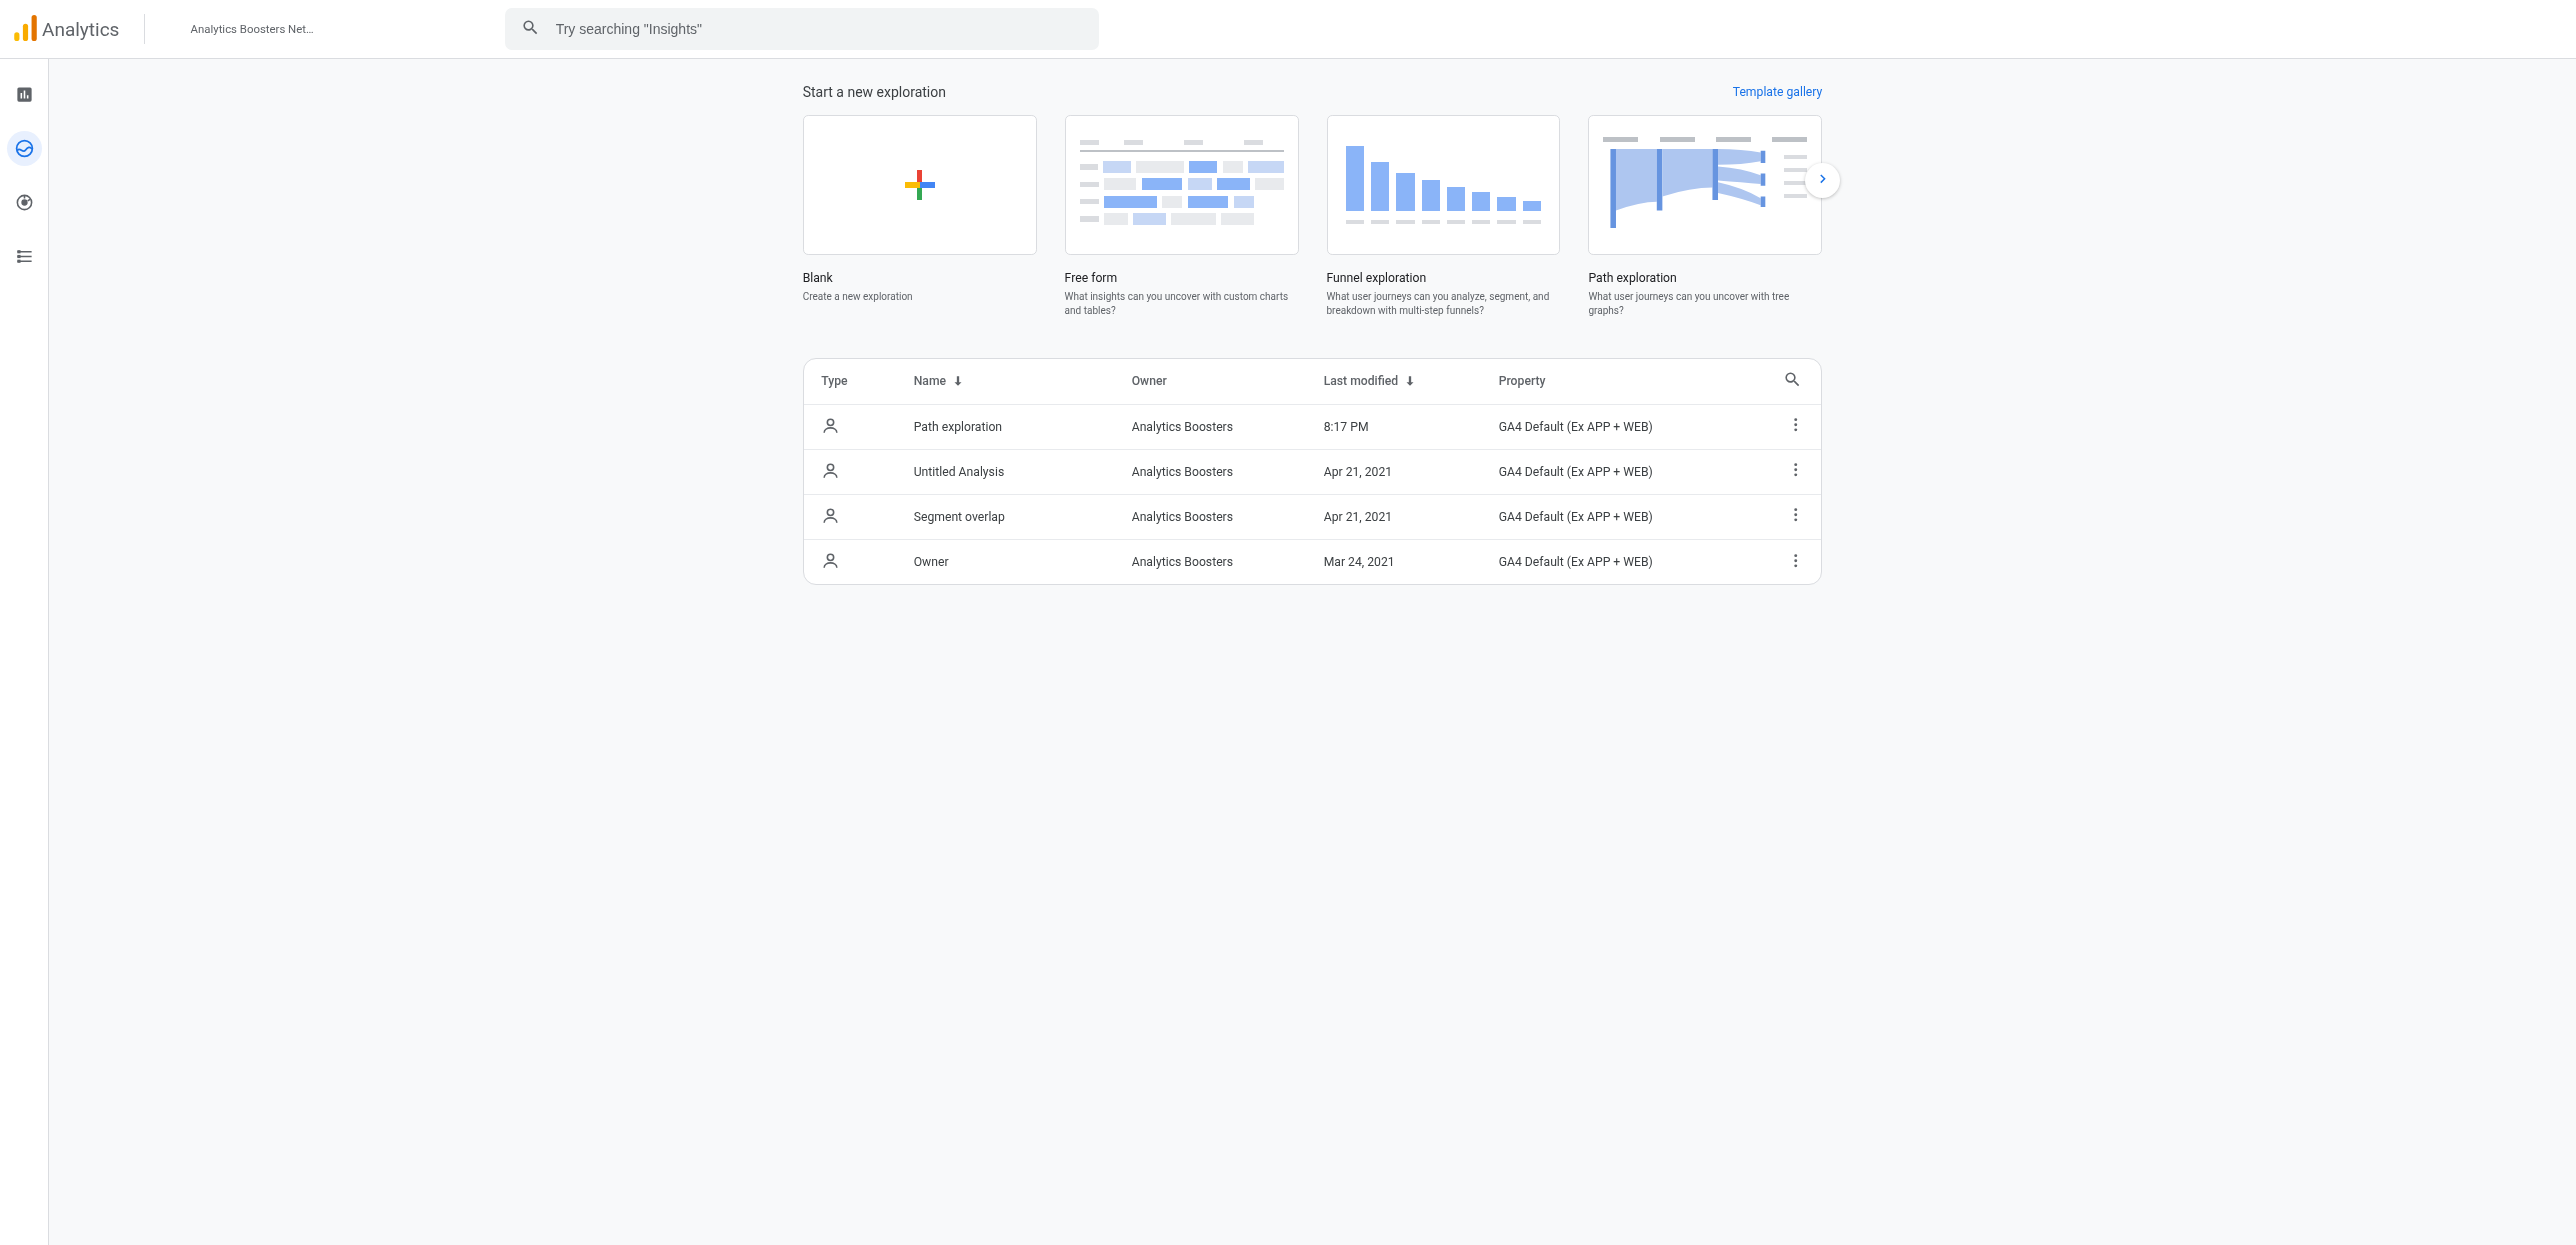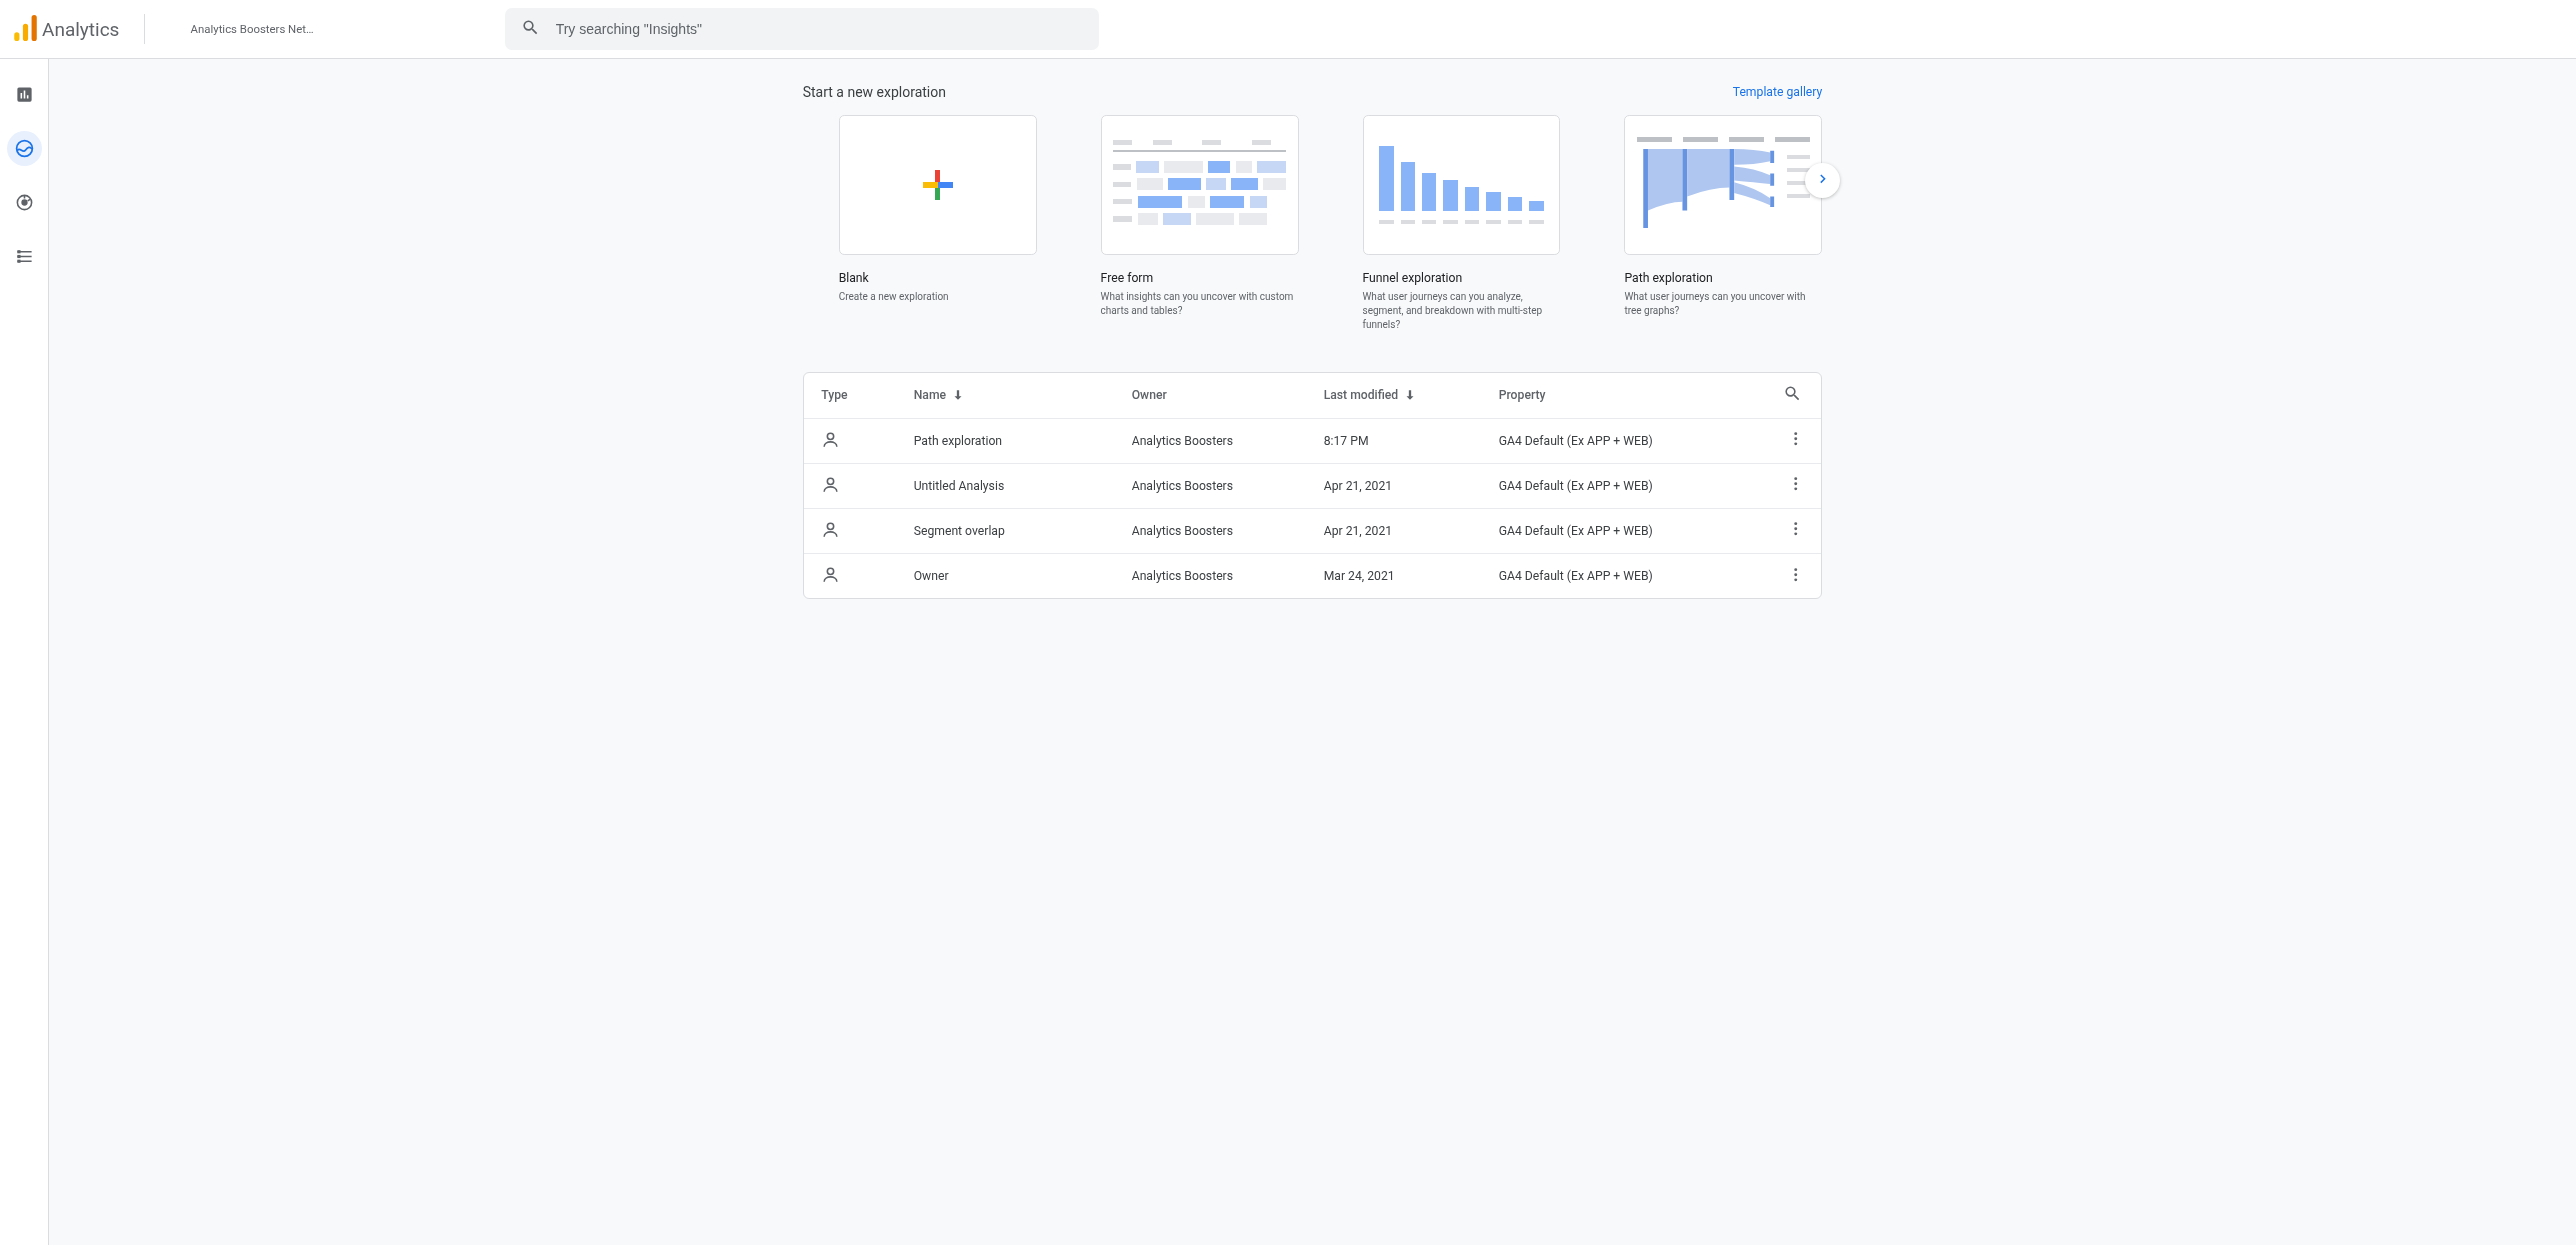--- a/index.html
+++ b/index.html
@@ -50,34 +50,34 @@
   cursor: pointer;
 }
 .nav-btn.active { background: #e8f0fe; }
 .content { flex: 1; overflow: auto; padding: 24.5px 0 35px 0; }
 .inner { max-width: 1030px; margin: 0 auto; padding: 0 5.2px; }
 h1 { font-size: 24.5px; font-weight: 400; color: #202124; margin-bottom: 21px; }
 .row-hd { display: flex; justify-content: space-between; align-items: center; margin-bottom: 15.7px; }
 .sub { font-size: 14px; color: #3c4043; }
 .link { color: #1a73e8; font-size: 12.2px; cursor: pointer; }
 .tpl-row { position: relative; display: flex; gap: 28px; }
-.tpl-card { flex: 1; min-width: 0; cursor: pointer; margin-left: 36px; }
+.tpl-card { flex: 1; min-width: 0; cursor: pointer; }
 .tpl-thumb {
   height: 140px; background: #fff; border: 0.9px solid #dadce0; border-radius: 5.2px;
   display: flex; align-items: center; justify-content: center; overflow: hidden; position: relative;
 }
 .tpl-title { font-size: 12.2px; color: #202124; margin-top: 15.7px; }
 .tpl-desc { font-size: 10px; color: #5f6368; margin-top: 5.2px; line-height: 1.4; }
 .scroll-next {
   position: absolute; right: -17.5px; top: 48px;
   width: 35px; height: 35px; border-radius: 50%;
   background: #fff; box-shadow: 0 0.9px 3.5px rgba(0,0,0,.25);
   display:flex; align-items:center; justify-content:center; cursor:pointer;
 }
-.table-card { margin-top: 40px; background: #fff; border: 0.9px solid #dadce0; border-radius: 6px; overflow: hidden; }
+.table-card { margin-top: 40px; background: #fff; border: 0.9px solid #dadce0; border-radius: 13px; overflow: hidden; }
 .tbl { width: 100%; border-collapse: collapse; }
 .tbl th, .tbl td { text-align: left; padding: 0 14px; font-size: 12.2px; color: #3c4043; height: 45px; border-bottom: 0.9px solid #e8eaed; }
 .tbl th { color: #5f6368; font-weight: 500; }
 .tbl tr:last-child td { border-bottom: none; }
 .th-inner { display: inline-flex; align-items: center; gap: 5.2px; }
 .col-type { width: 96px; padding-left: 17.5px !important; }
 .col-name { width: 218px; }
 .col-owner { width: 192px; }
 .col-mod { width: 175px; }
 .col-prop { }

